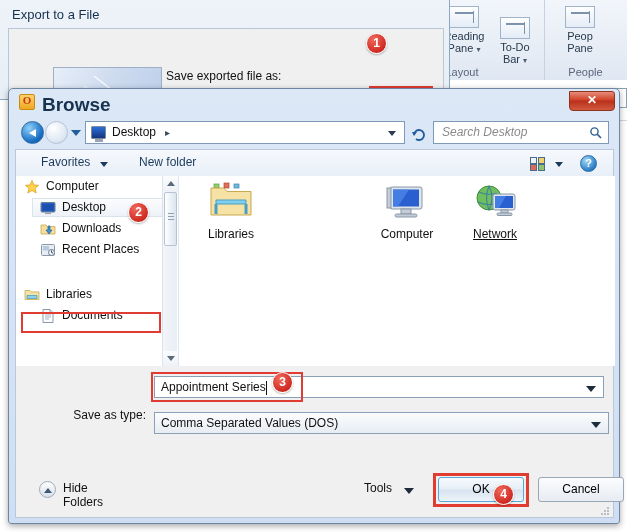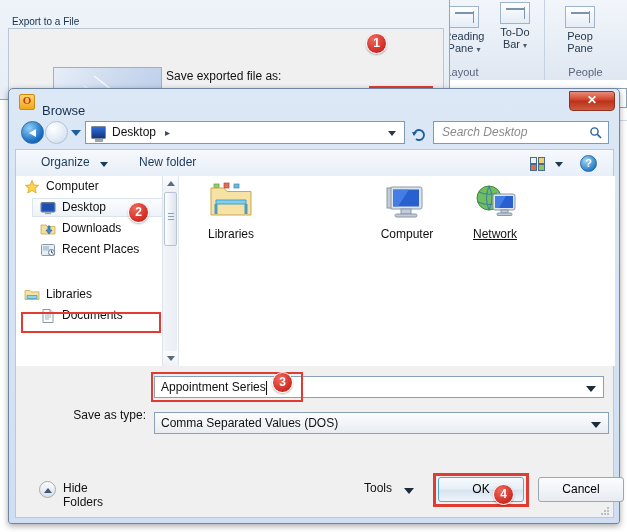--- a/index.html
+++ b/index.html
@@ -104,22 +104,22 @@
     position: absolute;
     left: 0; top: 0;
     width: 450px; height: 100px;
     background: linear-gradient(to bottom,#eef3f9 0%, #e7eef6 100%);
     border: 1px solid #8fa6bf;
     border-top: none; border-left: none;
     box-sizing: border-box;
   }
   #export-title {
     position: absolute;
-    left: 12px; top: 16px;
-    font-size: 10px;
+    left: 12px; top: 7px;
+    font-size: 13px;
     color: #15304d;
   }
   #export-body {
     position: absolute;
     left: 8px; top: 28px;
     width: 436px; height: 100px;
     background: #f0f0f0;
     border: 1px solid #b9c6d6;
     border-bottom: none;
     box-sizing: border-box;
@@ -197,23 +197,24 @@
     position:absolute;
     left:0; right:0; top:-1px;
     text-align:center;
     font-size:11px;
     font-weight:bold;
     color:#c43a14;
     font-family:"Liberation Serif", serif;
   }
   #browse-title {
     position: absolute;
-    left: 33px; top: 14px;
-    font-size: 13px;
+    left: 33px; top: 5px;
+    font-size: 19px;
     color: #16324f;
+    font-weight: bold;
   }
   #browse-close {
     position: absolute;
     right: 4px; top: 2px;
     width: 46px; height: 20px;
     background: linear-gradient(to bottom,#e88b7c 0%, #cf4227 45%, #b9301b 50%, #d05a3e 100%);
     border: 1px solid #8e3320;
     border-radius: 0 3px 4px 4px;
     box-sizing: border-box;
     color: #fff;
@@ -704,21 +705,21 @@
       <div class="rb-btn" style="left:2px;top:4px;width:56px;">
         <div class="rb-icon"></div>
         <div>vigation</div>
         <div><span>Pane</span> <span class="caret-dn">▾</span></div>
       </div>
       <div class="rb-btn" style="left:58px;top:4px;width:52px;">
         <div class="rb-icon split"></div>
         <div>Reading</div>
         <div><span>Pane</span> <span class="caret-dn">▾</span></div>
       </div>
-      <div class="rb-btn" style="left:110px;top:0;width:50px;">
+      <div class="rb-btn" style="left:110px;top:15px;width:50px;">
         <div class="rb-icon split"></div>
         <div>To-Do</div>
         <div><span>Bar</span> <span class="caret-dn">▾</span></div>
       </div>
       <div class="rb-group-label">Layout</div>
     </div>
 
     <div class="ribbon-group" style="left:164px;width:83px;border-right:none;">
       <div class="rb-btn" style="left:10px;top:4px;width:52px;">
         <div class="rb-icon split"></div>
@@ -785,21 +786,21 @@
       <div id="search-icon">
         <svg width="13" height="13" viewBox="0 0 13 13">
           <circle cx="5.5" cy="5.5" r="3.6" fill="none" stroke="#2b5f97" stroke-width="1.4"></circle>
           <line x1="8.4" y1="8.4" x2="12" y2="12" stroke="#2b5f97" stroke-width="1.6"></line>
         </svg>
       </div>
     </div>
   </div>
 
   <div id="toolbar-row">
-    <div id="organize-btn">Organize</div>
+    <div id="organize-btn">Favorites</div>
     <div id="organize-caret"></div>
     <div id="newfolder-btn">New folder</div>
     <div id="view-icon">
       <svg width="15" height="14" viewBox="0 0 15 14">
         <rect x="0.5" y="0.5" width="6" height="6" fill="#eef3f8" stroke="#4a6b8c"></rect>
         <rect x="8.5" y="0.5" width="6" height="6" fill="#f0d268" stroke="#4a6b8c"></rect>
         <rect x="0.5" y="7.5" width="6" height="6" fill="#e06a5a" stroke="#4a6b8c"></rect>
         <rect x="8.5" y="7.5" width="6" height="6" fill="#8fc36b" stroke="#4a6b8c"></rect>
       </svg>
     </div>

